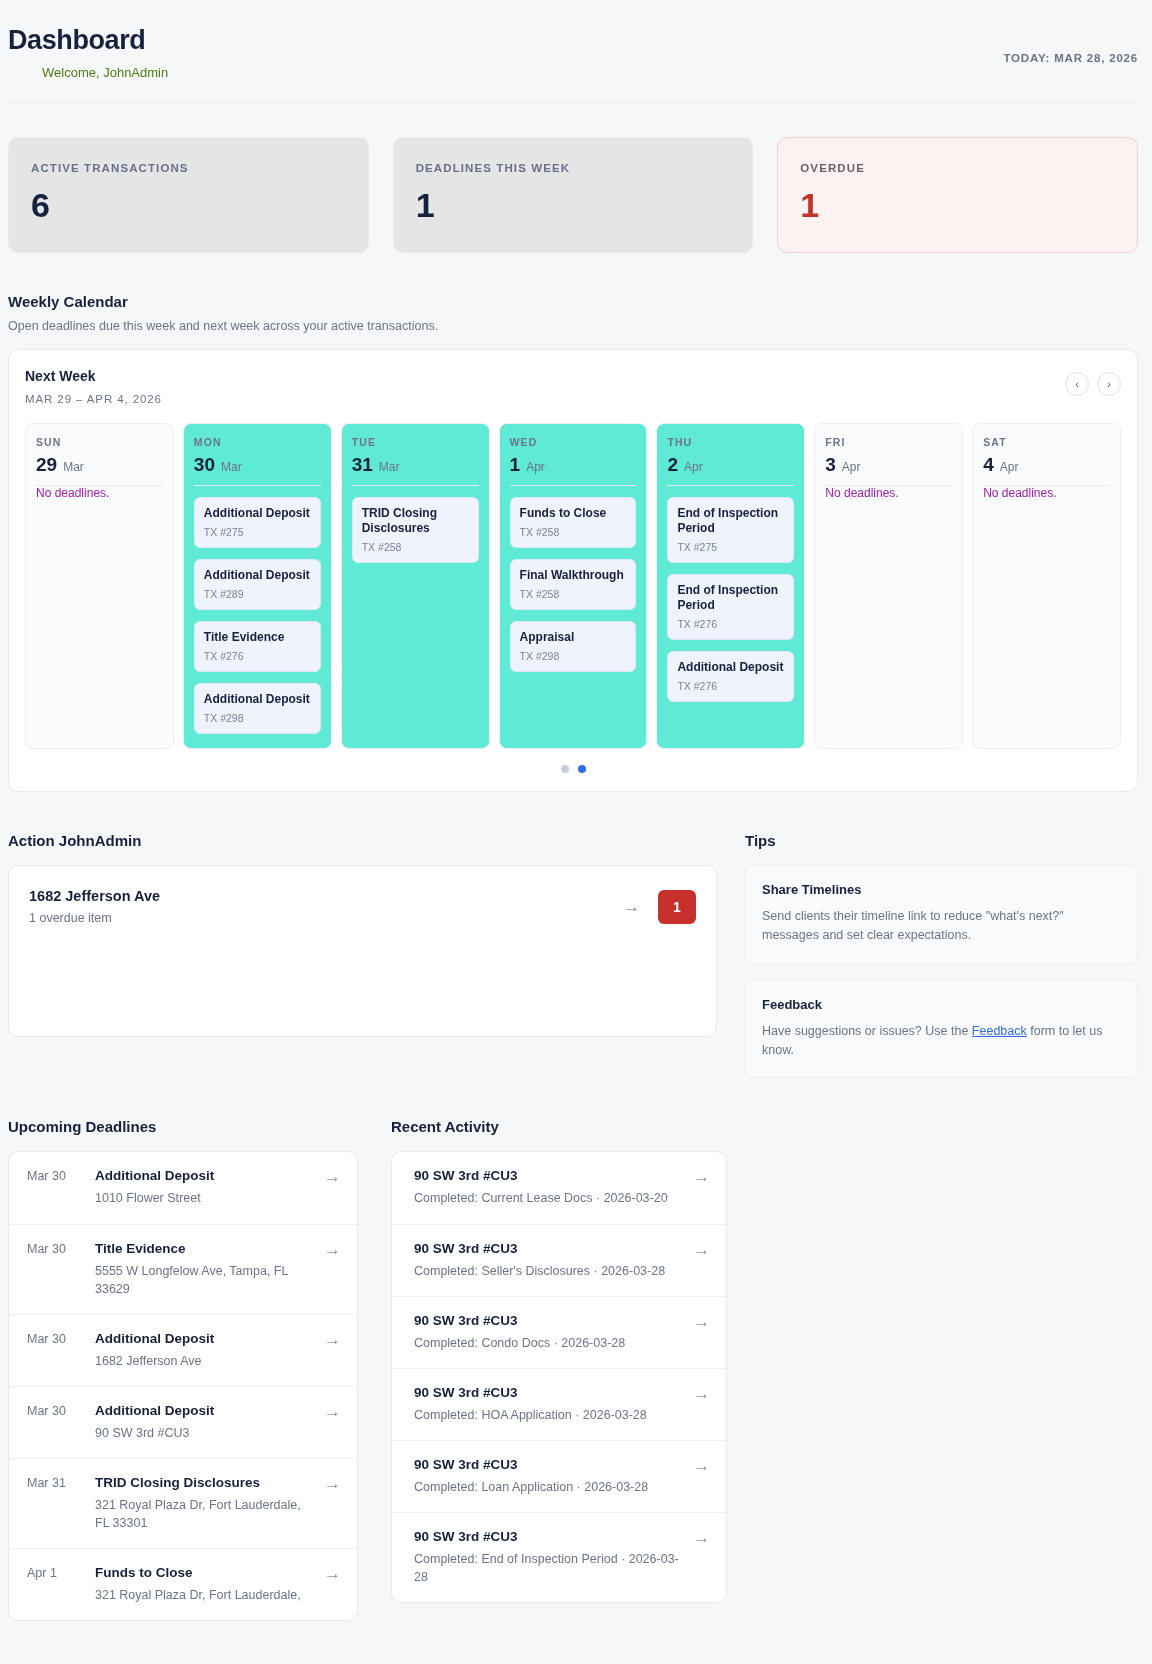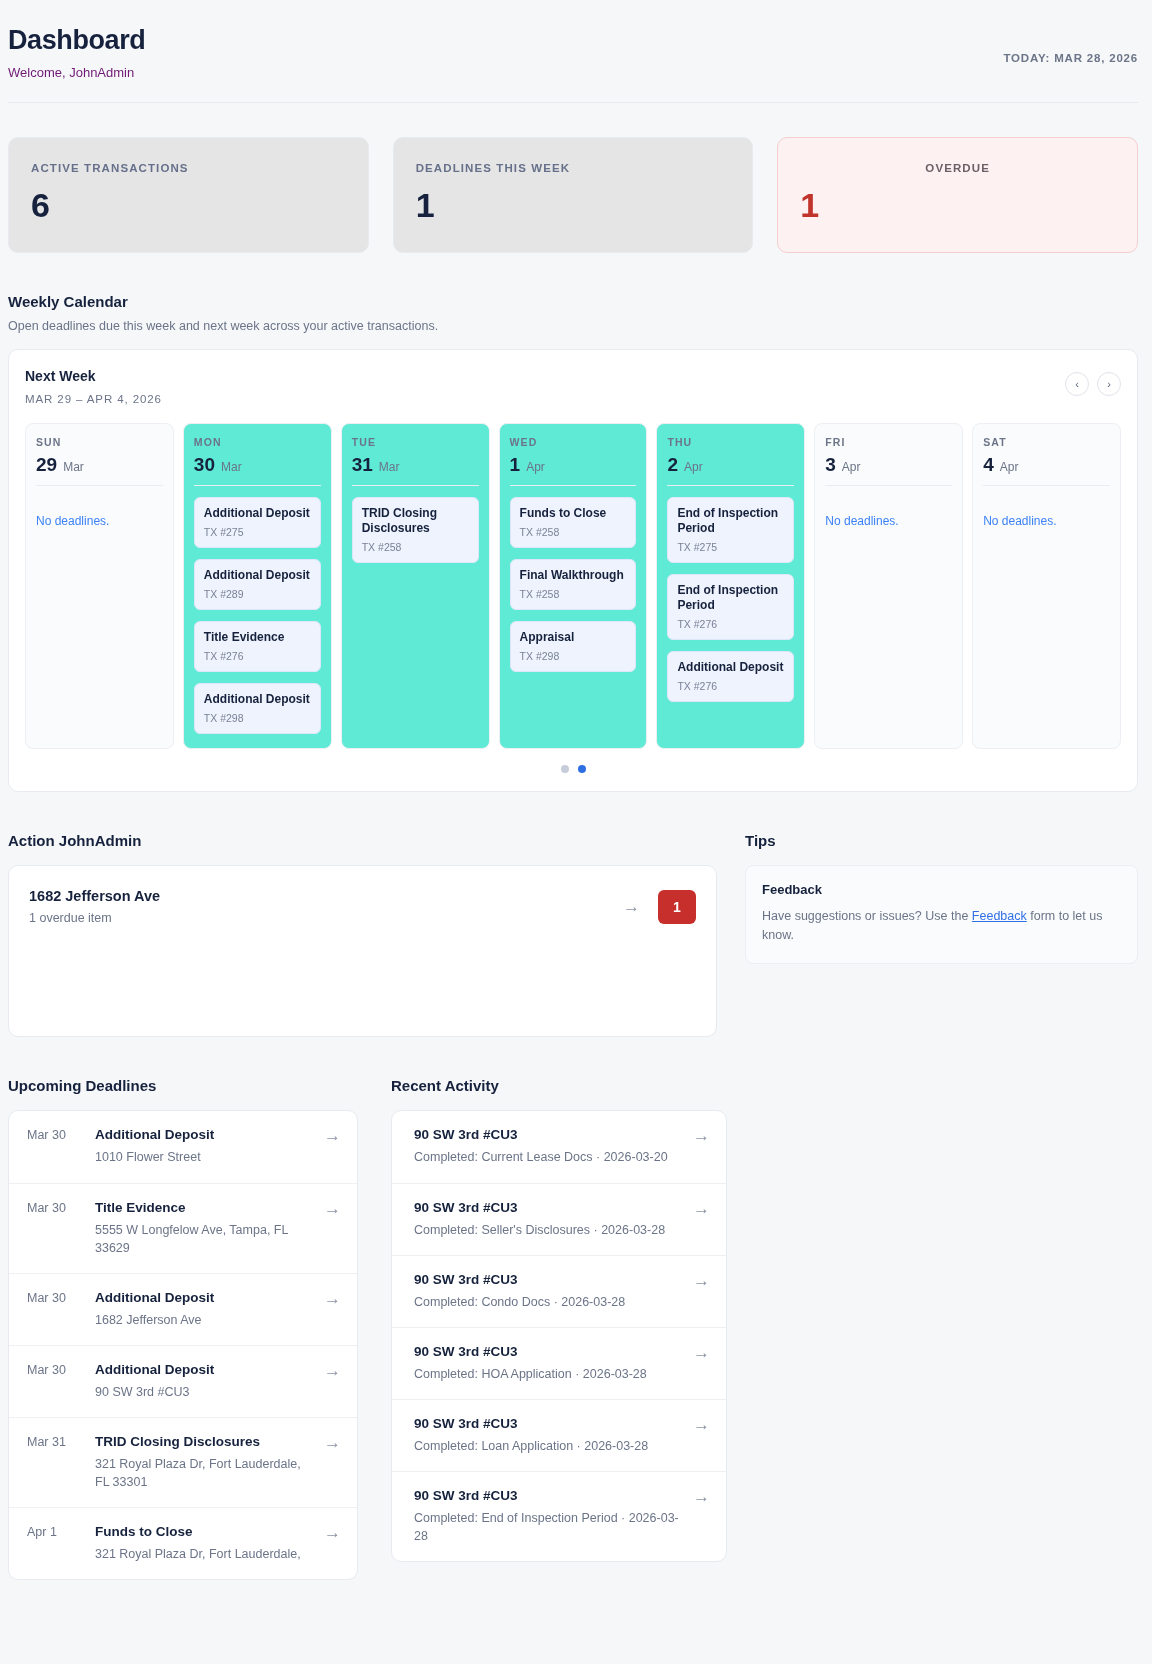--- a/index.html
+++ b/index.html
@@ -26,21 +26,22 @@
   .page-title {
     font-size: 27px;
     font-weight: 700;
     letter-spacing: -0.4px;
     color: #16223d;
     line-height: 1.2;
   }
   .welcome {
     margin-top: 9px;
     font-size: 13px;
-    color: #701a75;
+    color: #4d7c0f;
+    margin-left: 34px;
   }
   .today {
     font-size: 11.5px;
     font-weight: 700;
     letter-spacing: 0.8px;
     color: #6b7488;
     margin-top: 28px;
   }
 
   
@@ -69,21 +70,21 @@
     text-transform: uppercase;
   }
   .stat-value {
     font-size: 34px;
     font-weight: 700;
     margin-top: 14px;
     color: #16223d;
     line-height: 1;
   }
   .stat-card.danger .stat-value { color: #c0342c; }
-  .stat-card.danger .stat-label { color: #6b6068; text-align: center; }
+  .stat-card.danger .stat-label { color: #6b6068; }
 
   
   .section-title {
     font-size: 15px;
     font-weight: 700;
     color: #16223d;
     margin-top: 40px;
   }
   .section-sub {
     font-size: 12.5px;
@@ -148,21 +149,21 @@
   .daynum-row {
     margin-top: 7px;
     display: flex;
     align-items: baseline;
     gap: 6px;
     padding-bottom: 11px;
     border-bottom: 1px solid #e9ecf1;
   }
   .daynum { font-size: 19px; font-weight: 700; color: #16223d; line-height: 1; }
   .daymon { font-size: 12px; color: #6b7488; }
-  .no-deadlines { margin-top: 28px; font-size: 12px; color: #3b82f6; }
+  .no-deadlines { margin-top: 0; font-size: 12px; color: #a21caf; }
 
   .event {
     margin-top: 11px;
     background: #eef3fd;
     border: 1px solid #dde6fa;
     border-radius: 6px;
     padding: 8px 9px 9px 9px;
     cursor: pointer;
   }
   .event-title {
@@ -440,20 +441,24 @@
               <span class="arrow-icon">→</span>
               <div class="count-badge">1</div>
             </div>
           </div>
         </div>
     </div>
 
     <div>
       <div class="section-title">Tips</div>
       <div id="tips-list">
+          <div class="tip-card">
+            <div class="tip-title">Share Timelines</div>
+            <div class="tip-body">Send clients their timeline link to reduce "what's next?" messages and set clear expectations.</div>
+          </div>
           <div class="tip-card">
             <div class="tip-title">Feedback</div>
             <div class="tip-body">Have suggestions or issues? Use the <span class="tip-link">Feedback</span> form to let us know.</div>
           </div>
         </div>
     </div>
   </div>
 
   <div class="bottom-row">
     <div>

